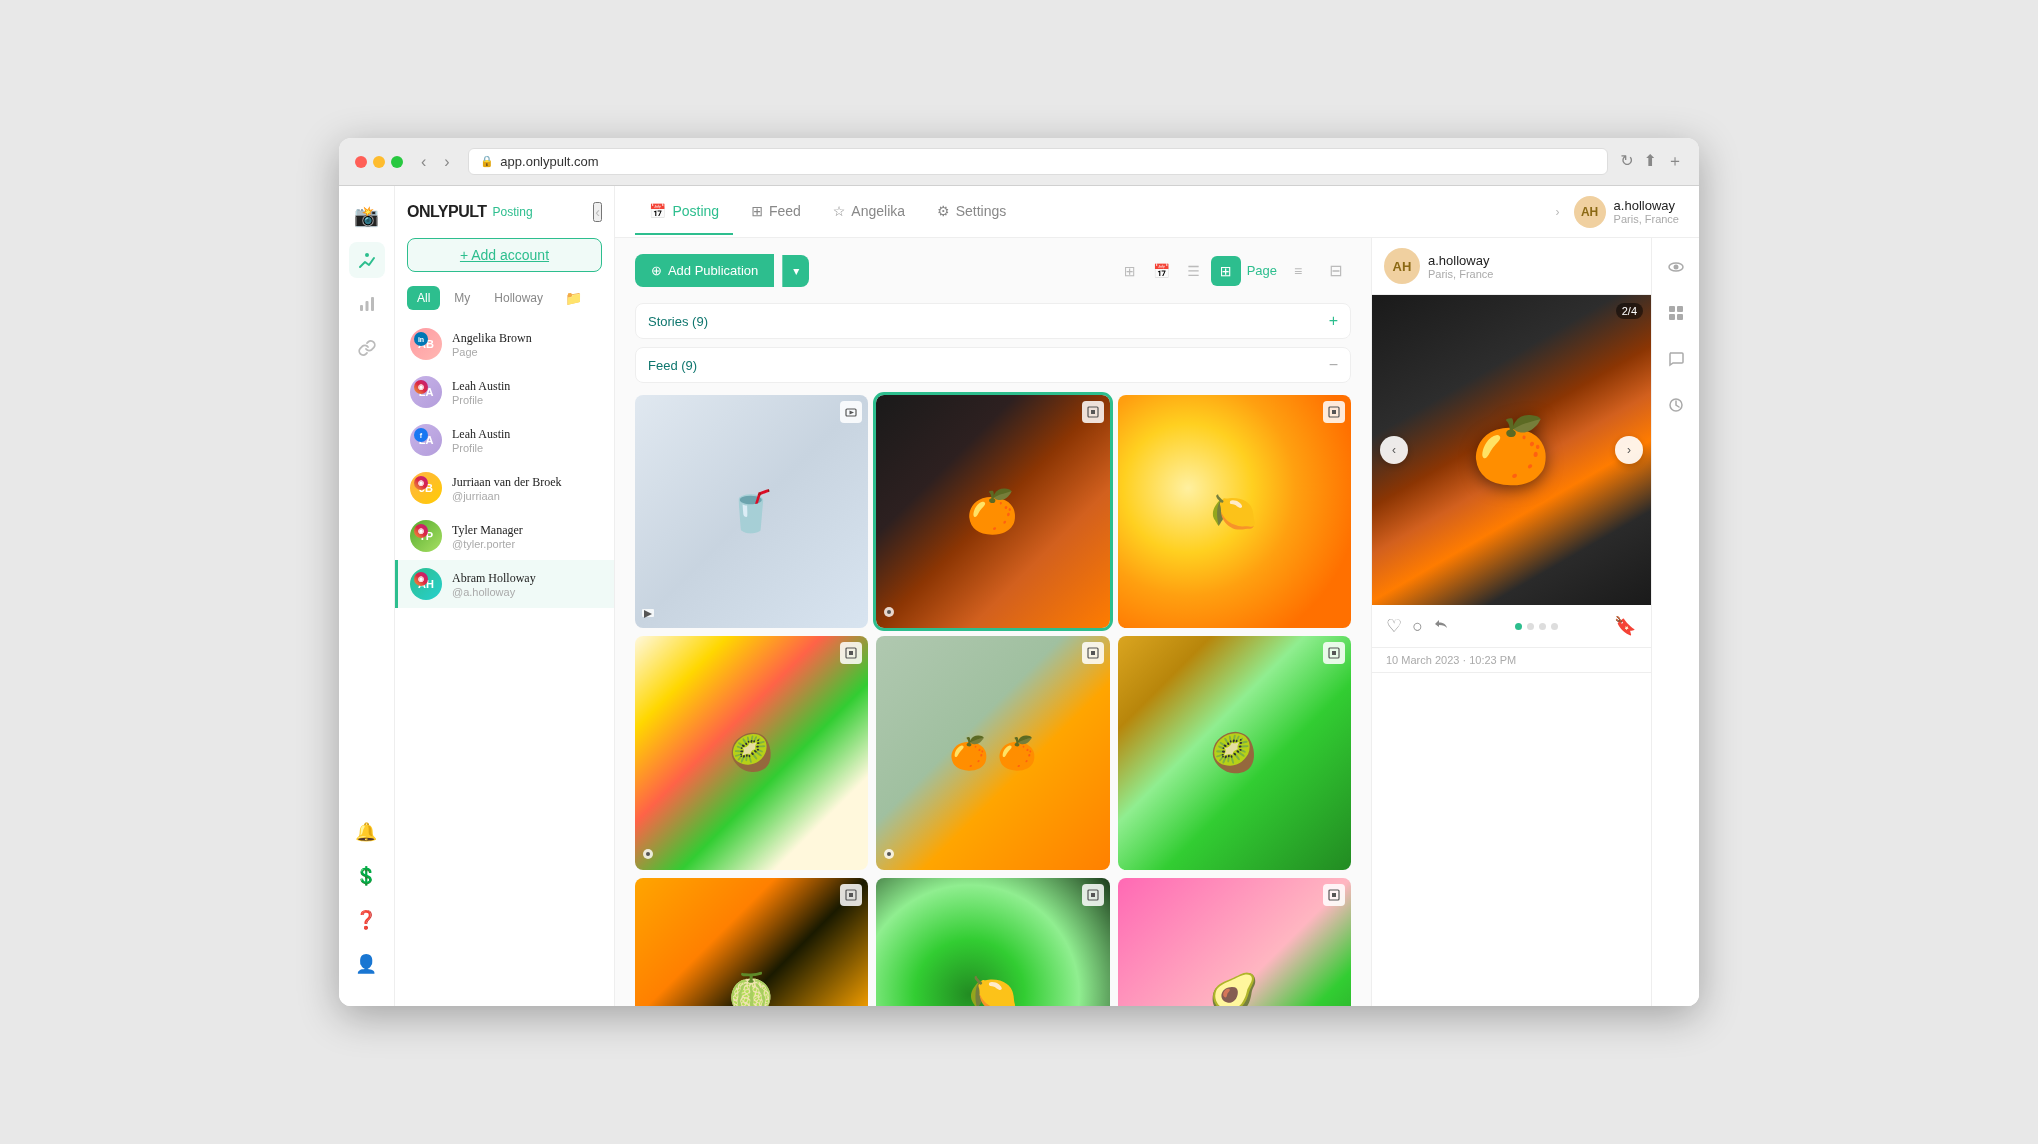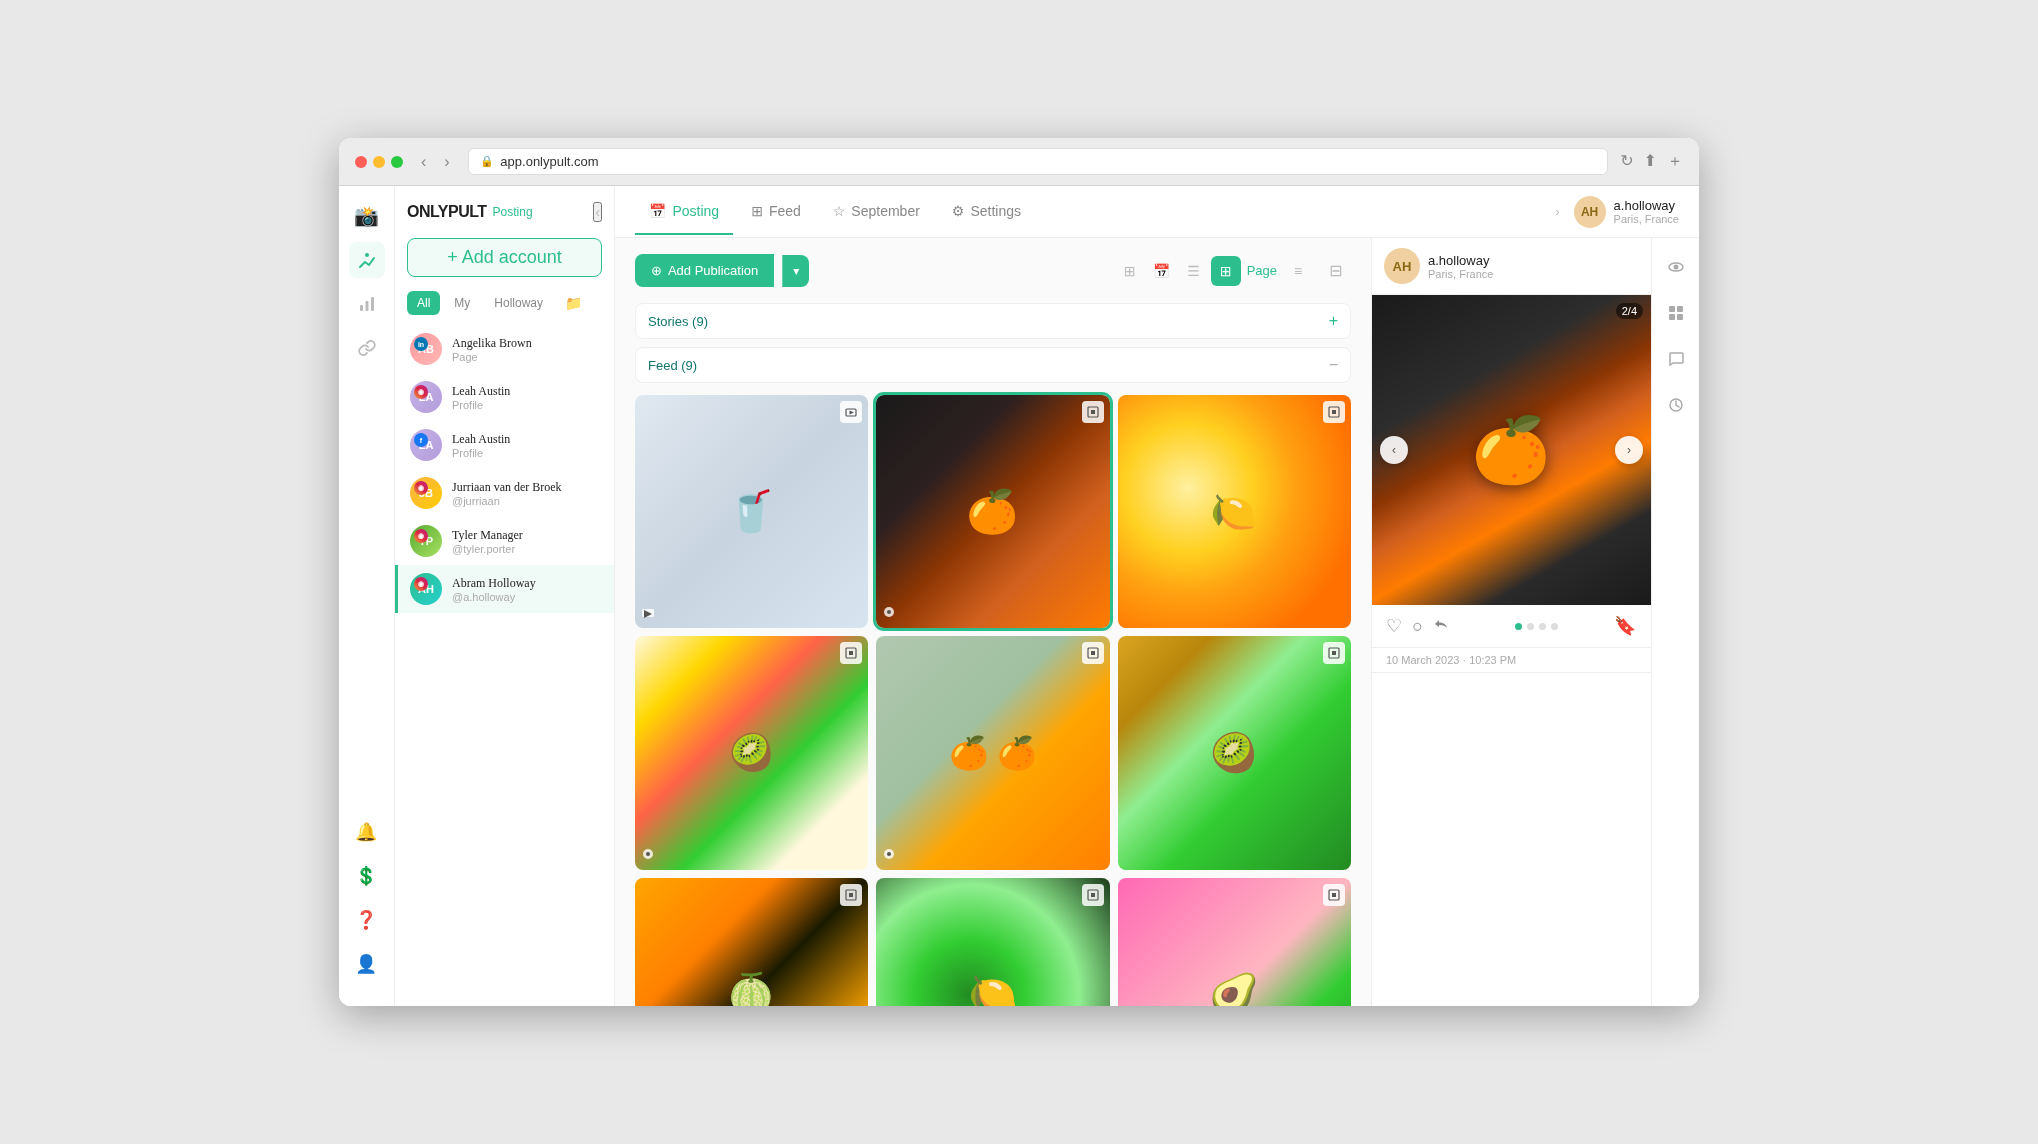--- a/index.html
+++ b/index.html
@@ -89,25 +89,26 @@
     .brand-name { font-size: 16px; font-weight: 700; color: #222; letter-spacing: -0.5px; }
     .brand-tag { font-size: 12px; color: #2dbe8e; font-weight: 500; }
     .sidebar-collapse { color: #bbb; cursor: pointer; font-size: 14px; }
     .add-account-btn {
       margin: 8px 12px;
       background: #f0faf7;
       border: 1.5px solid #2dbe8e;
       color: #2dbe8e;
       border-radius: 8px;
       padding: 8px 12px;
-      font-size: 18px;
+      font-size: 14px;
       font-weight: 500;
       cursor: pointer;
       display: flex; align-items: center; justify-content: center; gap: 6px;
       width: calc(100% - 24px);
+      text-decoration: underline;
     }
     .filter-tabs {
       display: flex; gap: 4px; padding: 6px 12px;
     }
     .filter-tab {
       padding: 4px 10px; font-size: 12px; border-radius: 6px;
       cursor: pointer; border: none; background: none; color: #888;
     }
     .filter-tab.active { background: #2dbe8e; color: white; font-weight: 500; }
     .filter-icon { padding: 4px 8px; background: none; border: none; cursor: pointer; color: #bbb; font-size: 14px; }
@@ -506,21 +507,21 @@
         <button class="nav-item active">
           <span>📅</span>
           <span>Posting</span>
         </button>
         <button class="nav-item">
           <span>⊞</span>
           <span>Feed</span>
         </button>
         <button class="nav-item">
           <span>☆</span>
-          <span>September</span>
+          <span>Angelika</span>
         </button>
         <button class="nav-item">
           <span>⚙</span>
           <span>Settings</span>
         </button>
         <div class="nav-spacer"></div>
         <button class="nav-expand" style="background:none;border:none;cursor:pointer;color:#bbb;margin-right:10px">›</button>
         <div class="nav-user">
           <div class="nav-avatar">AH</div>
           <div class="nav-user-info">

